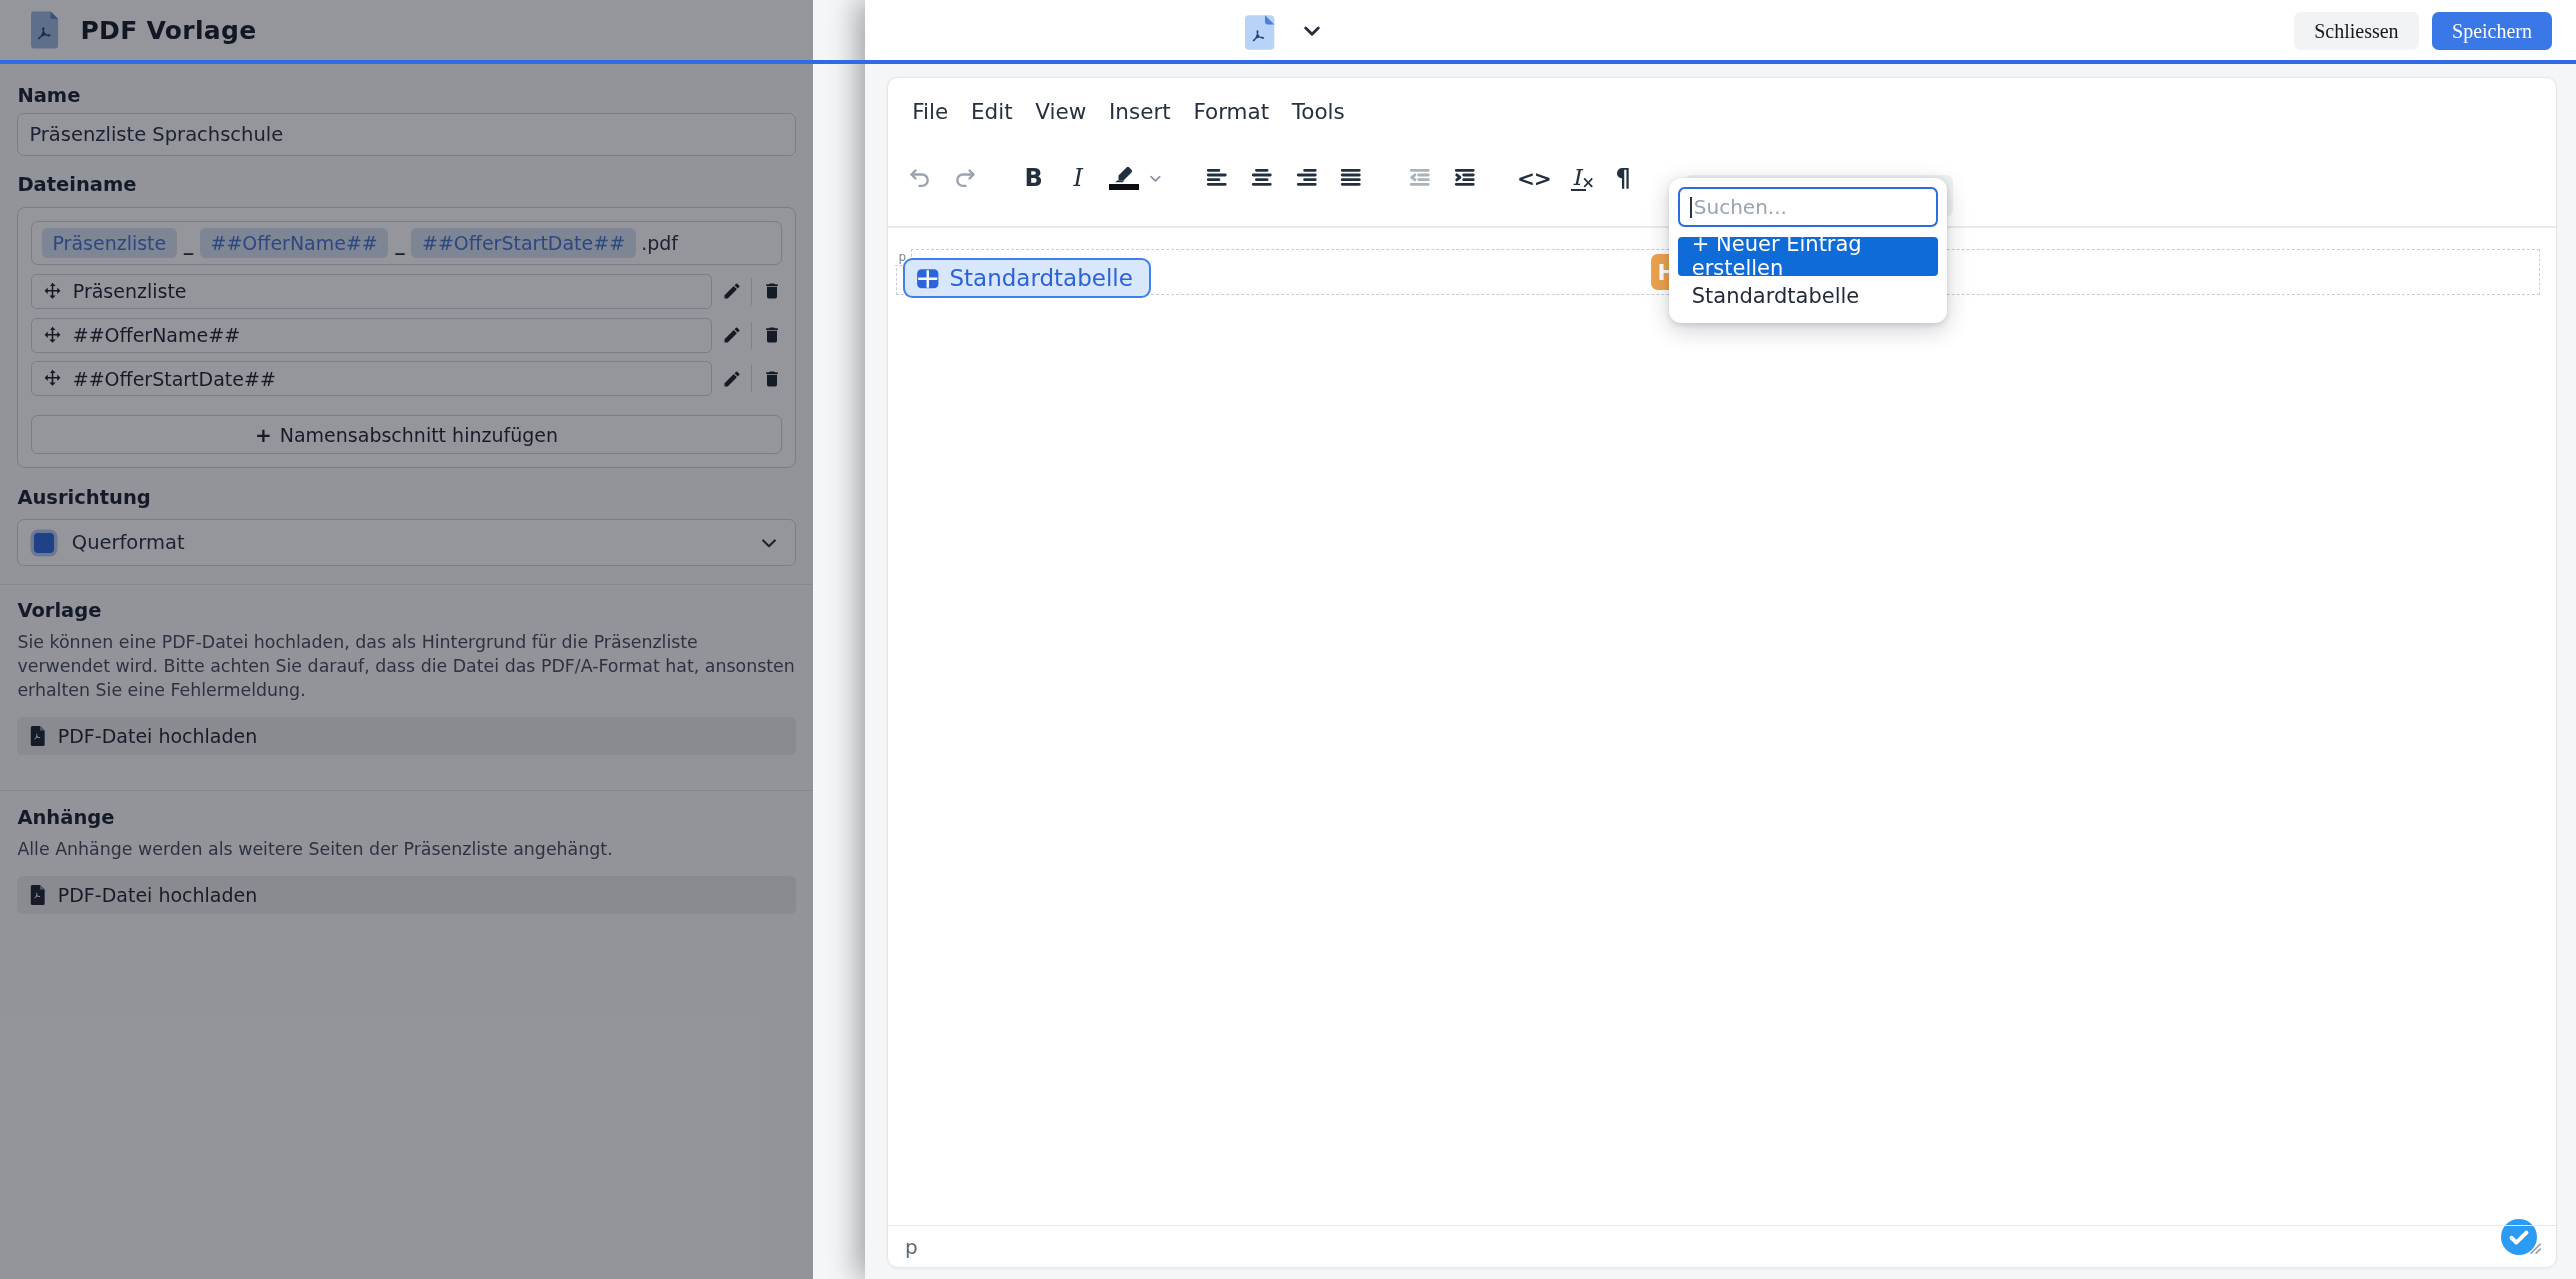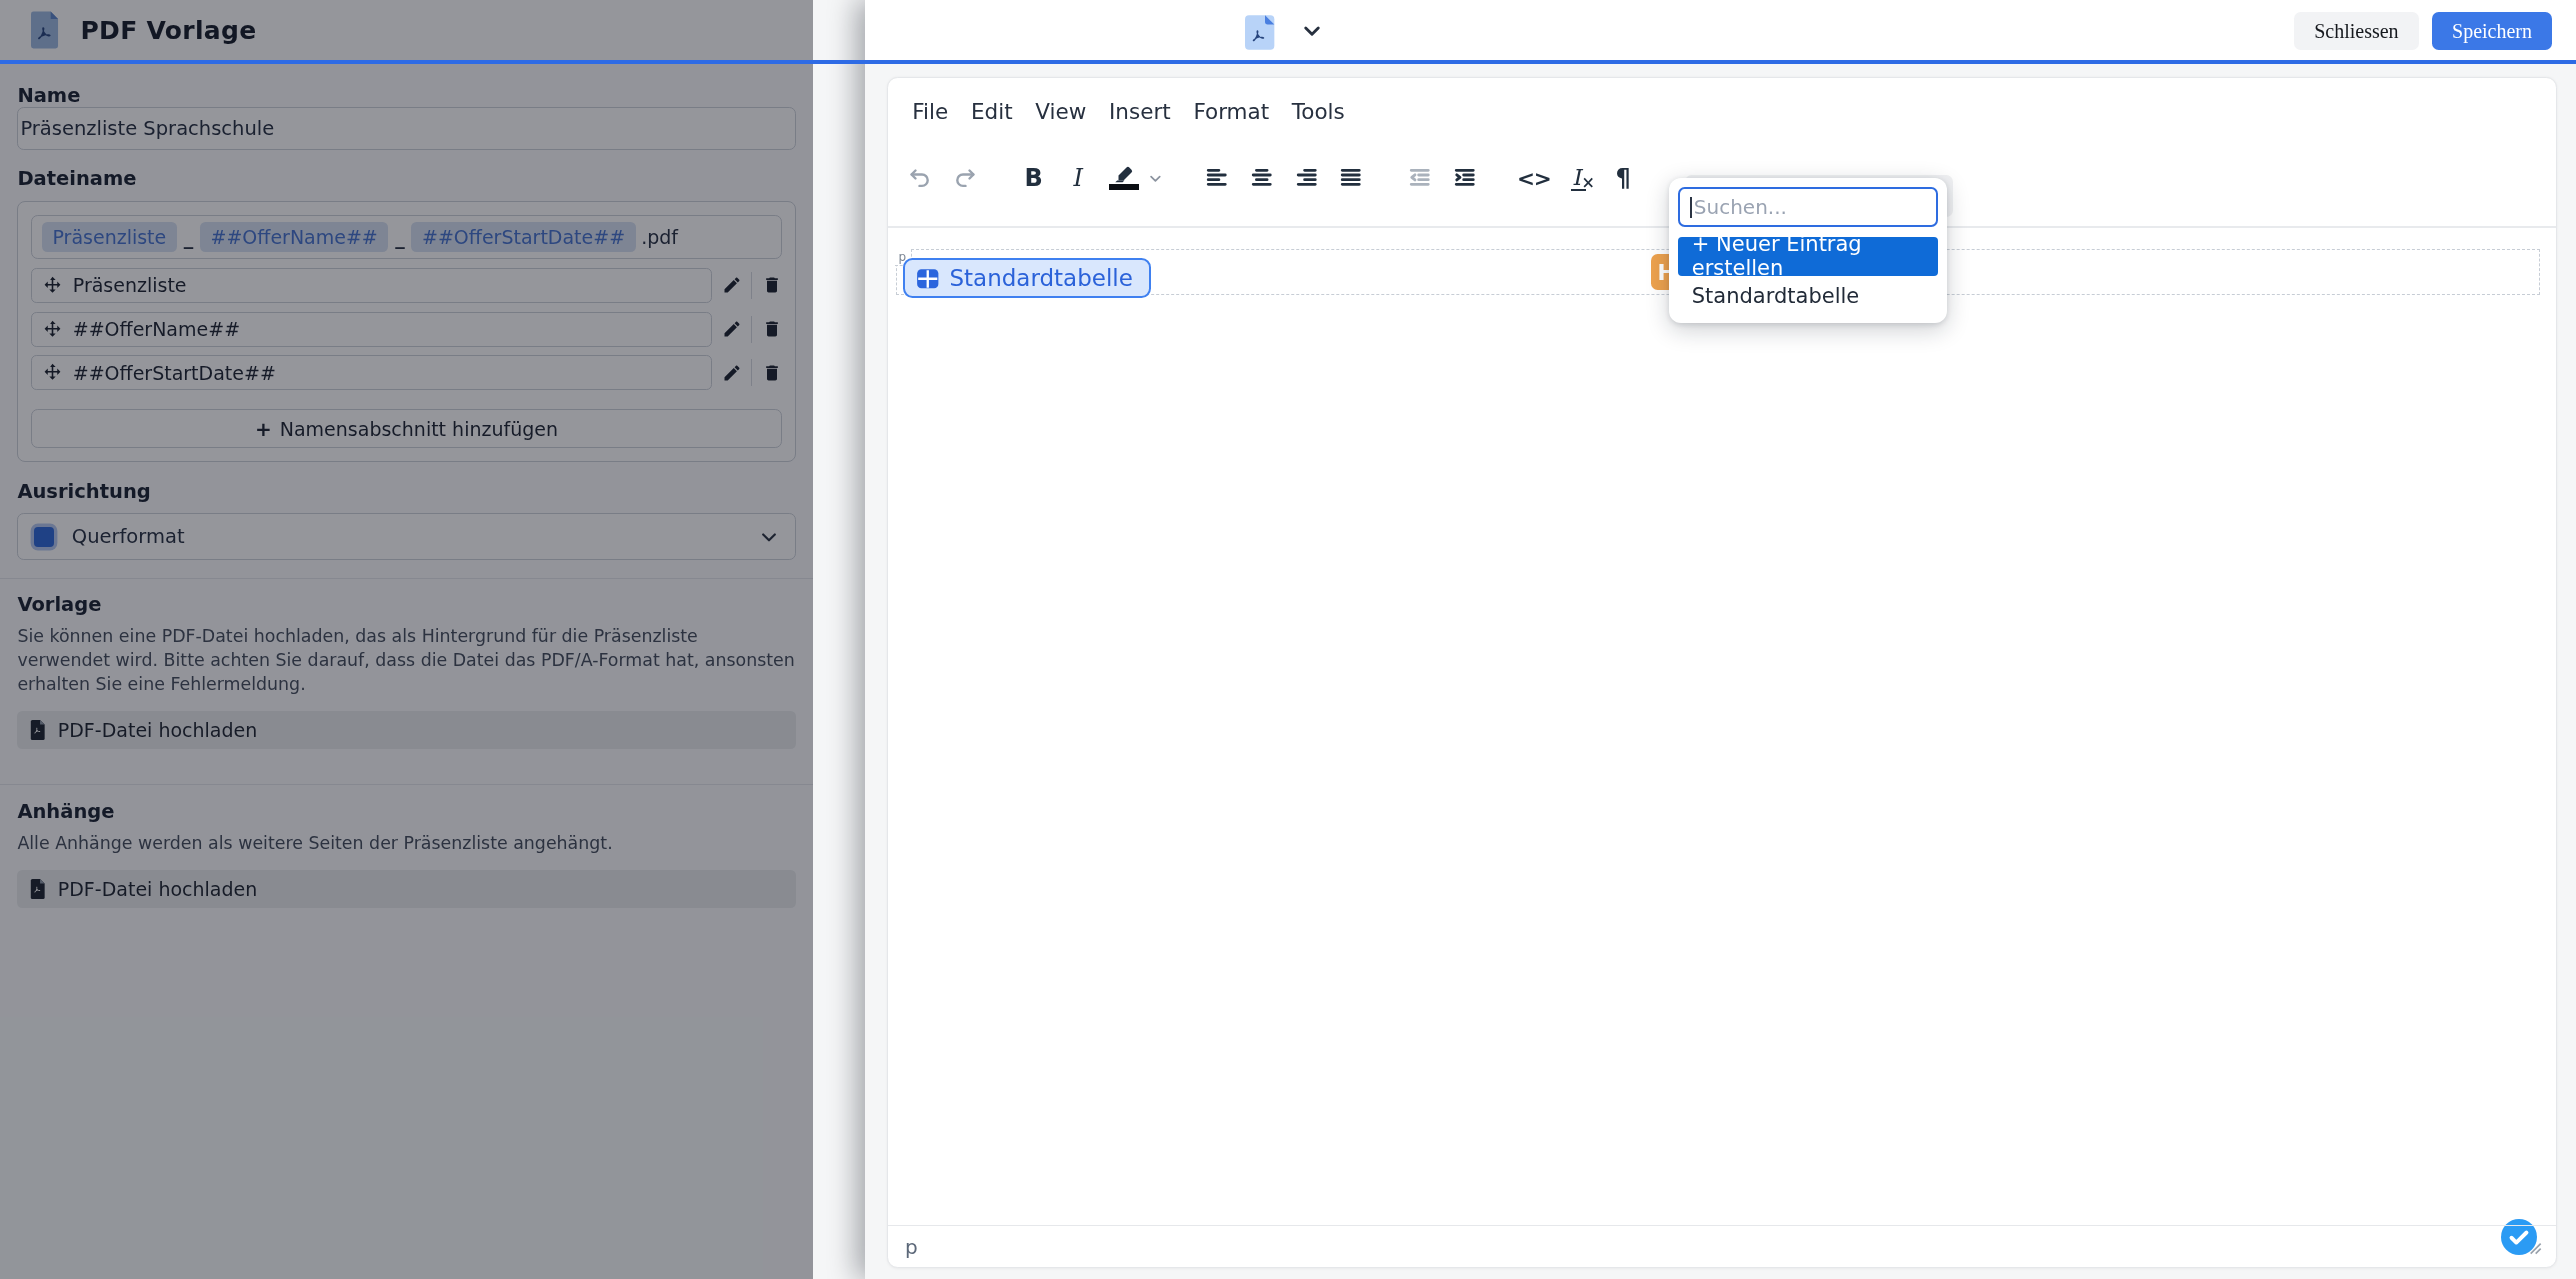--- a/index.html
+++ b/index.html
@@ -6,22 +6,22 @@
   html,body { width:2576px; height:1279px; overflow:hidden; background:#f5f6f7;
               font-family:"DejaVu Sans","Liberation Sans",sans-serif; }
 
   
   .sidebar { position:absolute; left:0; top:0; width:813px; height:1279px; background:#fbfcfd; }
   .sb-header { height:60px; display:flex; align-items:center; padding-left:31px; background:#ffffff; }
   .sb-title { font-size:25px; font-weight:bold; color:#161d2b; margin-left:20px; letter-spacing:0.3px; }
   .sb-content { padding:6.7px 0 0 0; }
   .sb-pad { padding:0 17.4px; }
   .sb-label { font-size:19.5px; font-weight:600; color:#1a2233; margin-top:17.4px; }
-  .sb-input { margin-top:0; height:43px; border:1.3px solid #cdd2da; border-radius:6.7px; background:#fff;
-              display:flex; align-items:center; padding:0 2px; font-size:19.5px; color:#273043; }
+  .sb-input { margin-top:6px; height:43px; border:1.3px solid #cdd2da; border-radius:6.7px; background:#fff;
+              display:flex; align-items:center; padding:0 11px; font-size:19.5px; color:#273043; }
   .fn-container { margin-top:10.7px; border:1.3px solid #cdd2da; border-radius:8px; padding:13px; background:#fff; }
   .fn-preview { border:1.3px solid #cdd2da; border-radius:6.7px; padding:6px 9.4px; display:flex; align-items:center; }
   .fn-chip { background:#d7e1f2; color:#4673cf; border-radius:5.4px; padding:4px 10.7px; font-size:19px; }
   .fn-sep { font-size:19px; color:#273043; margin:0 6.7px; font-weight:600; }
   .fn-ext { font-size:19px; color:#273043; margin-left:5.4px; }
   .fn-row { display:flex; align-items:center; margin-top:8.7px; }
   .fn-row:first-of-type { margin-top:17.4px; }
   .fn-row-box { flex:1; height:35px; border:1.3px solid #cdd2da; border-radius:5.4px; background:#fff;
                 display:flex; align-items:center; padding:0 10.7px; }
   .fn-row-label { font-size:19px; color:#1d2433; margin-left:10.7px; }

